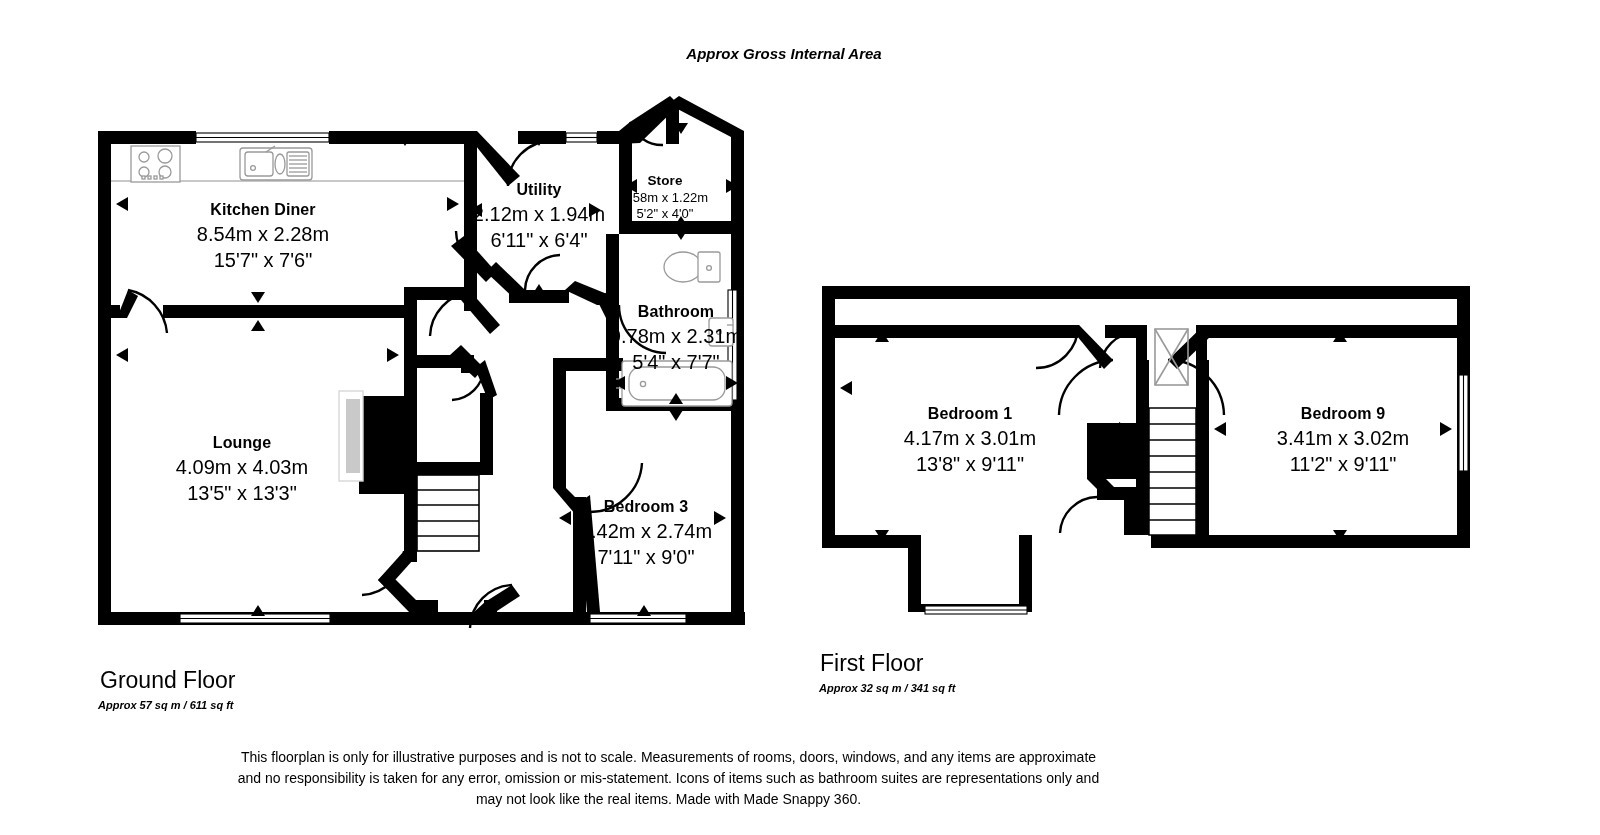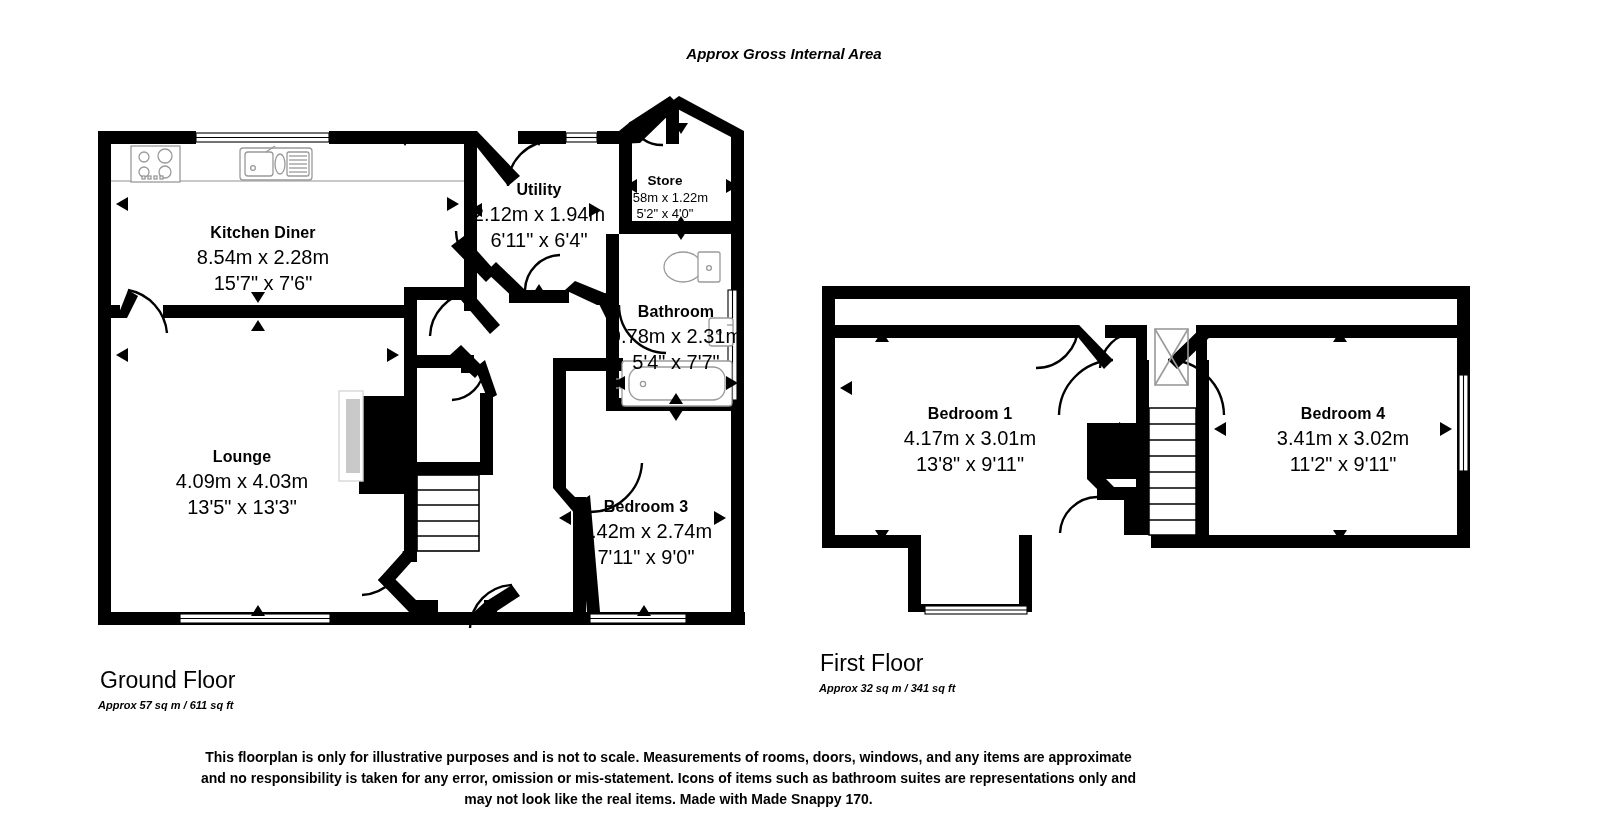--- a/index.html
+++ b/index.html
@@ -71,21 +71,20 @@
     font-style: italic;
   }
   .disclaimer {
     position: absolute;
     left: 0;
     width: 1337px;
     text-align: center;
     font-size: 14px;
     line-height: 1.5;
     font-family: "Liberation Sans", sans-serif;
-    font-weight: bold;
   }
   .disclaimer span { display: block; }
 </style>
 </head>
 <body>
 
 <div id="floorplan-root">
 
   <div class="hdr" style="left:584px; top:44px; width:400px;">
     <div>Approx Gross Internal Area</div>
@@ -368,21 +367,21 @@
         <polygon points="1214,429 1226,422 1226,436"></polygon>
         <polygon points="1452,429 1440,422 1440,436"></polygon>
         <polygon points="882,331 875,342 889,342"></polygon>
         <polygon points="1340,331 1333,342 1347,342"></polygon>
         <polygon points="882,541 875,530 889,530"></polygon>
         <polygon points="1340,541 1333,530 1347,530"></polygon>
       </g>
     </g>
   </svg>
 
-  <div class="room-label" style="left:163px; top:200px; width:200px;margin-top:23px;">
+  <div class="room-label" style="left:163px; top:200px; width:200px;">
     <span class="rname">Kitchen Diner</span>
     <span class="rdim">8.54m x 2.28m</span>
     <span class="rdim">15'7" x 7'6"</span>
   </div>
 
   <div class="room-label" style="left:439px; top:180px; width:200px;">
     <span class="rname">Utility</span>
     <span class="rdim">2.12m x 1.94m</span>
     <span class="rdim">6'11" x 6'4"</span>
   </div>
@@ -392,49 +391,49 @@
     <span class="rdim">1.58m x 1.22m</span>
     <span class="rdim">5'2" x 4'0"</span>
   </div>
 
   <div class="room-label" style="left:581px; top:302px; width:190px;">
     <span class="rname">Bathroom</span>
     <span class="rdim">0.78m x 2.31m</span>
     <span class="rdim">5'4" x 7'7"</span>
   </div>
 
-  <div class="room-label" style="left:142px; top:433px; width:200px;margin-top:14px;">
+  <div class="room-label" style="left:142px; top:433px; width:200px;">
     <span class="rname">Lounge</span>
     <span class="rdim">4.09m x 4.03m</span>
     <span class="rdim">13'5" x 13'3"</span>
   </div>
 
   <div class="room-label" style="left:546px; top:497px; width:200px;">
     <span class="rname">Bedroom 3</span>
     <span class="rdim">2.42m x 2.74m</span>
     <span class="rdim">7'11" x 9'0"</span>
   </div>
 
   <div class="room-label" style="left:870px; top:404px; width:200px;">
     <span class="rname">Bedroom 1</span>
     <span class="rdim">4.17m x 3.01m</span>
     <span class="rdim">13'8" x 9'11"</span>
   </div>
 
   <div class="room-label" style="left:1243px; top:404px; width:200px;">
-    <span class="rname">Bedroom 4</span>
+    <span class="rname">Bedroom 9</span>
     <span class="rdim">3.41m x 3.02m</span>
     <span class="rdim">11'2" x 9'11"</span>
   </div>
 
   <div class="floor-title" style="left:100px; top:667px;">Ground Floor</div>
   <div class="floor-sub" style="left:98px; top:699px;">Approx 57 sq m / 611 sq ft</div>
 
   <div class="floor-title" style="left:820px; top:650px;">First Floor</div>
   <div class="floor-sub" style="left:819px; top:682px;">Approx 32 sq m / 341 sq ft</div>
 
   <div class="disclaimer" style="top:747px;">
     <span>This floorplan is only for illustrative purposes and is not to scale. Measurements of rooms, doors, windows, and any items are approximate</span>
     <span>and no responsibility is taken for any error, omission or mis-statement. Icons of items such as bathroom suites are representations only and</span>
-    <span>may not look like the real items. Made with Made Snappy 170.</span>
+    <span>may not look like the real items. Made with Made Snappy 360.</span>
   </div>
 
 </div>
 
 </body></html>

